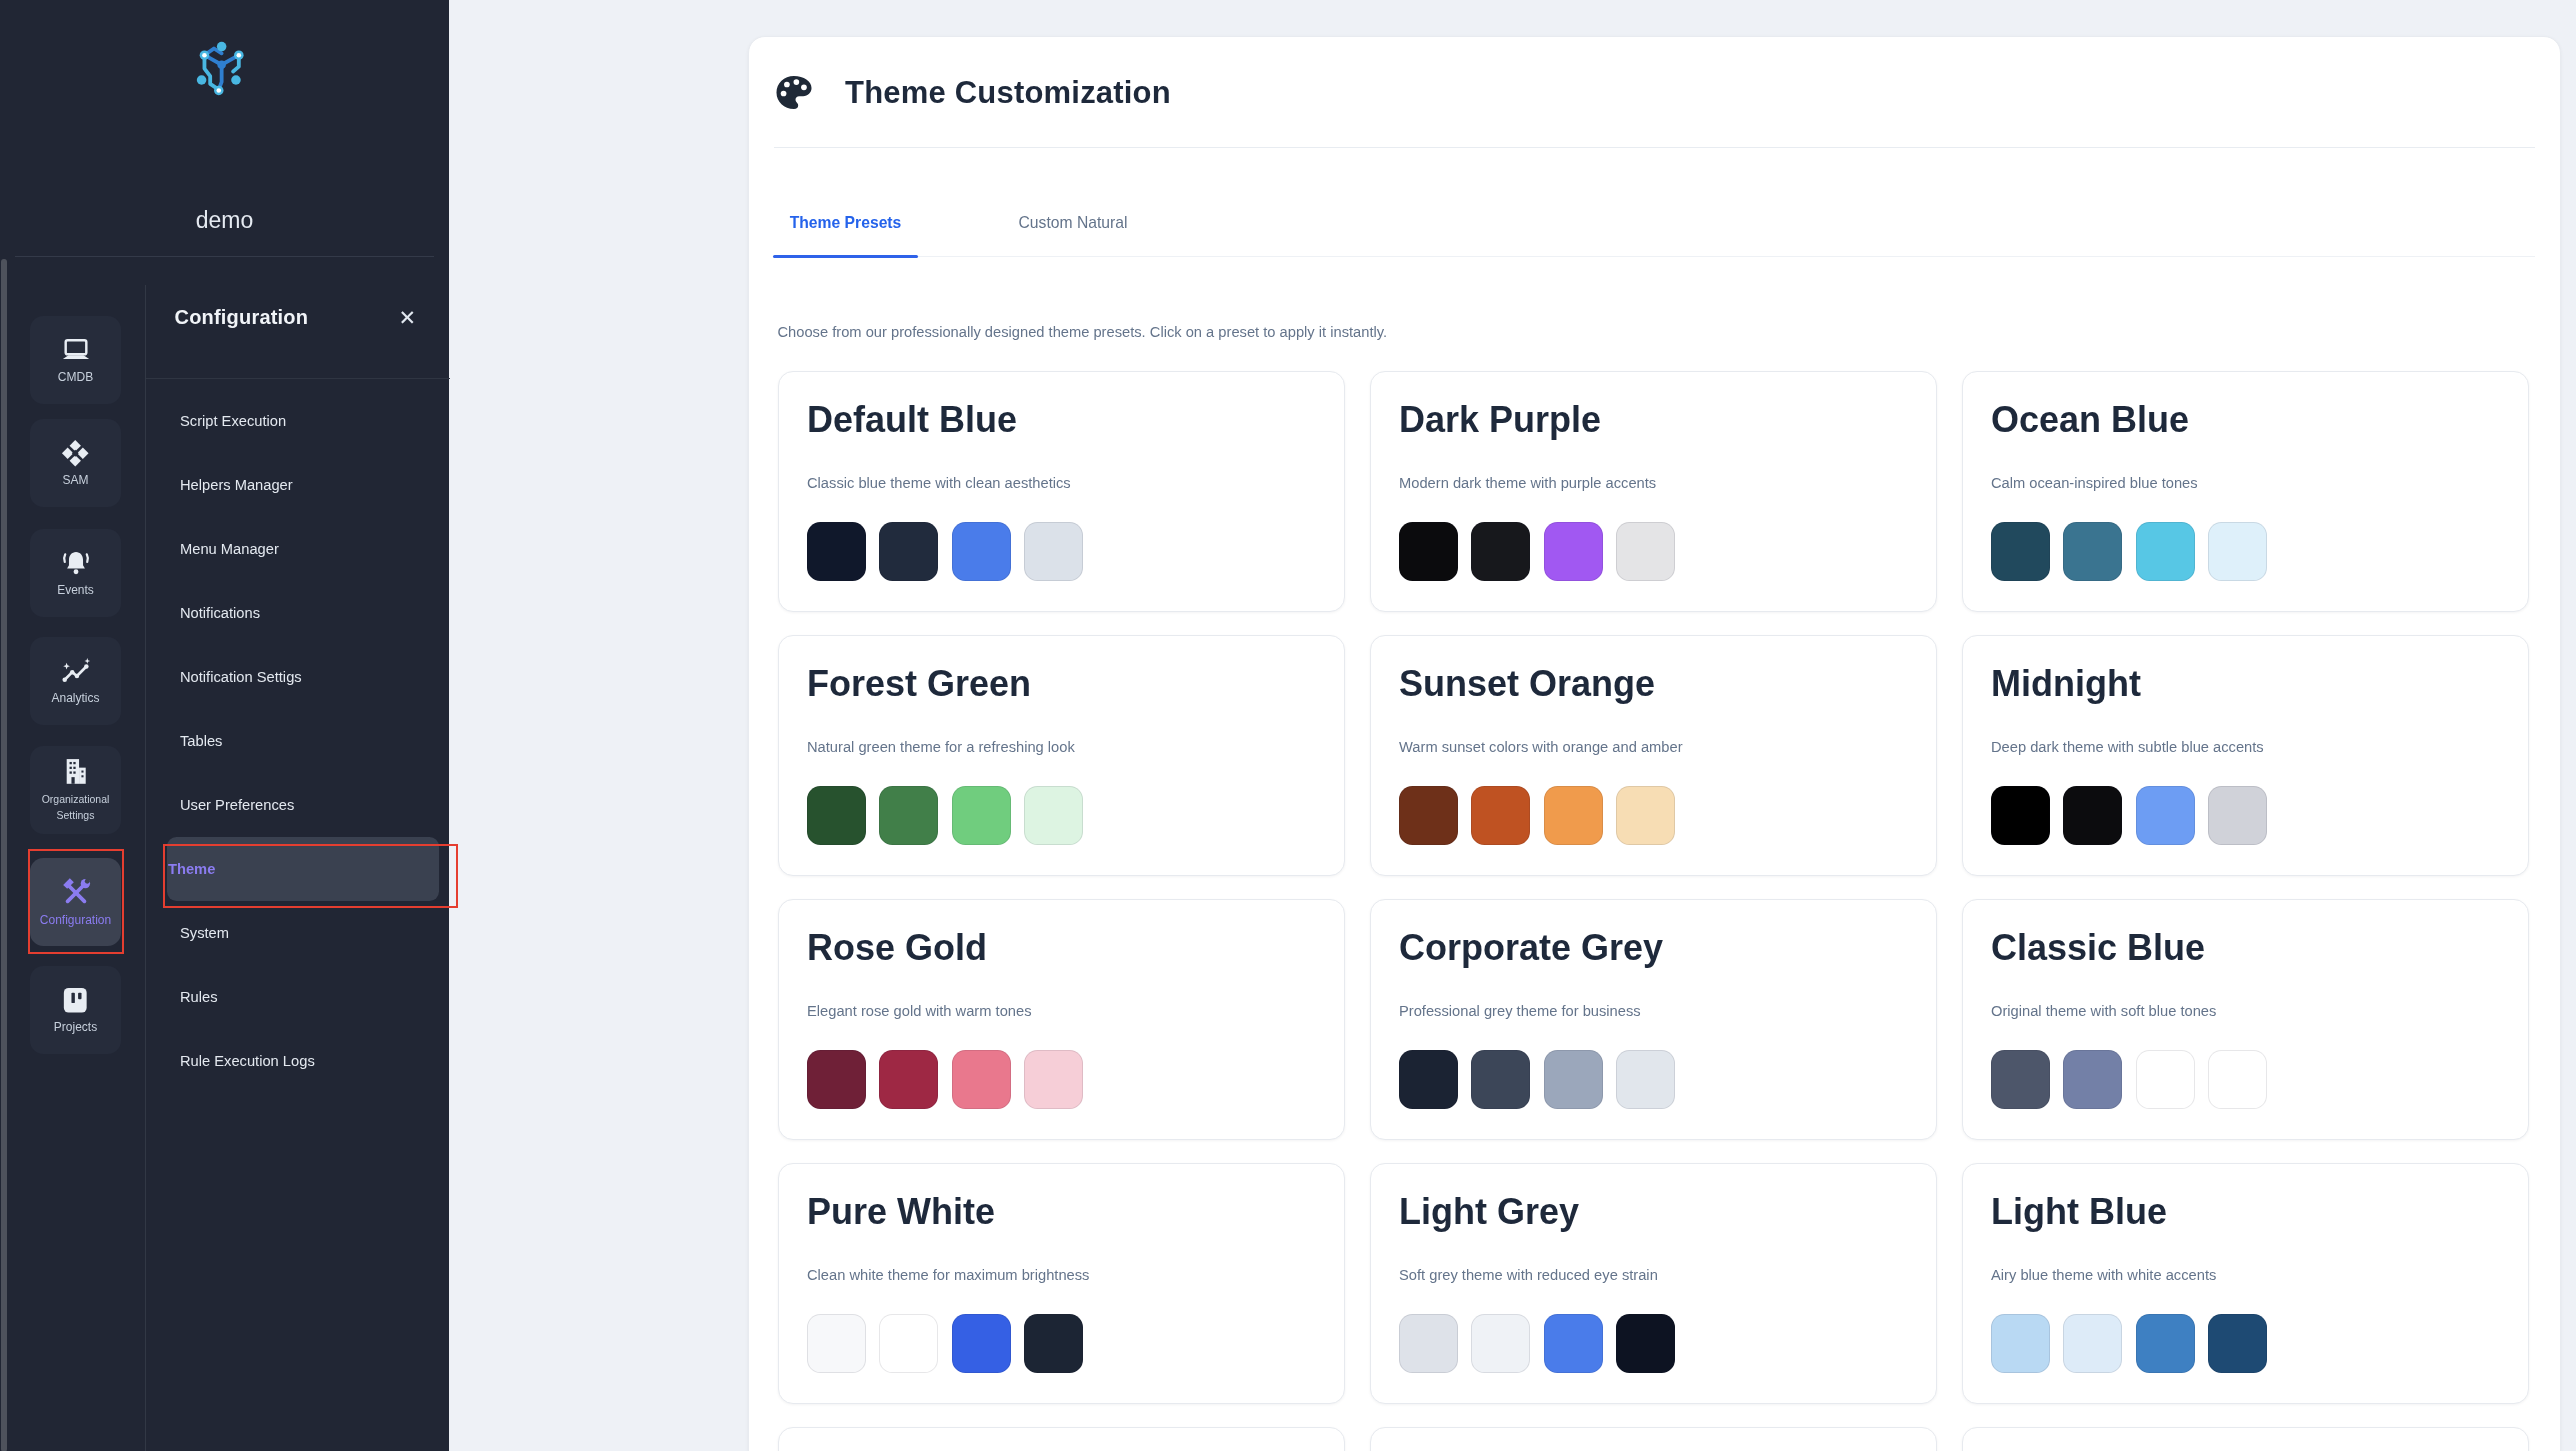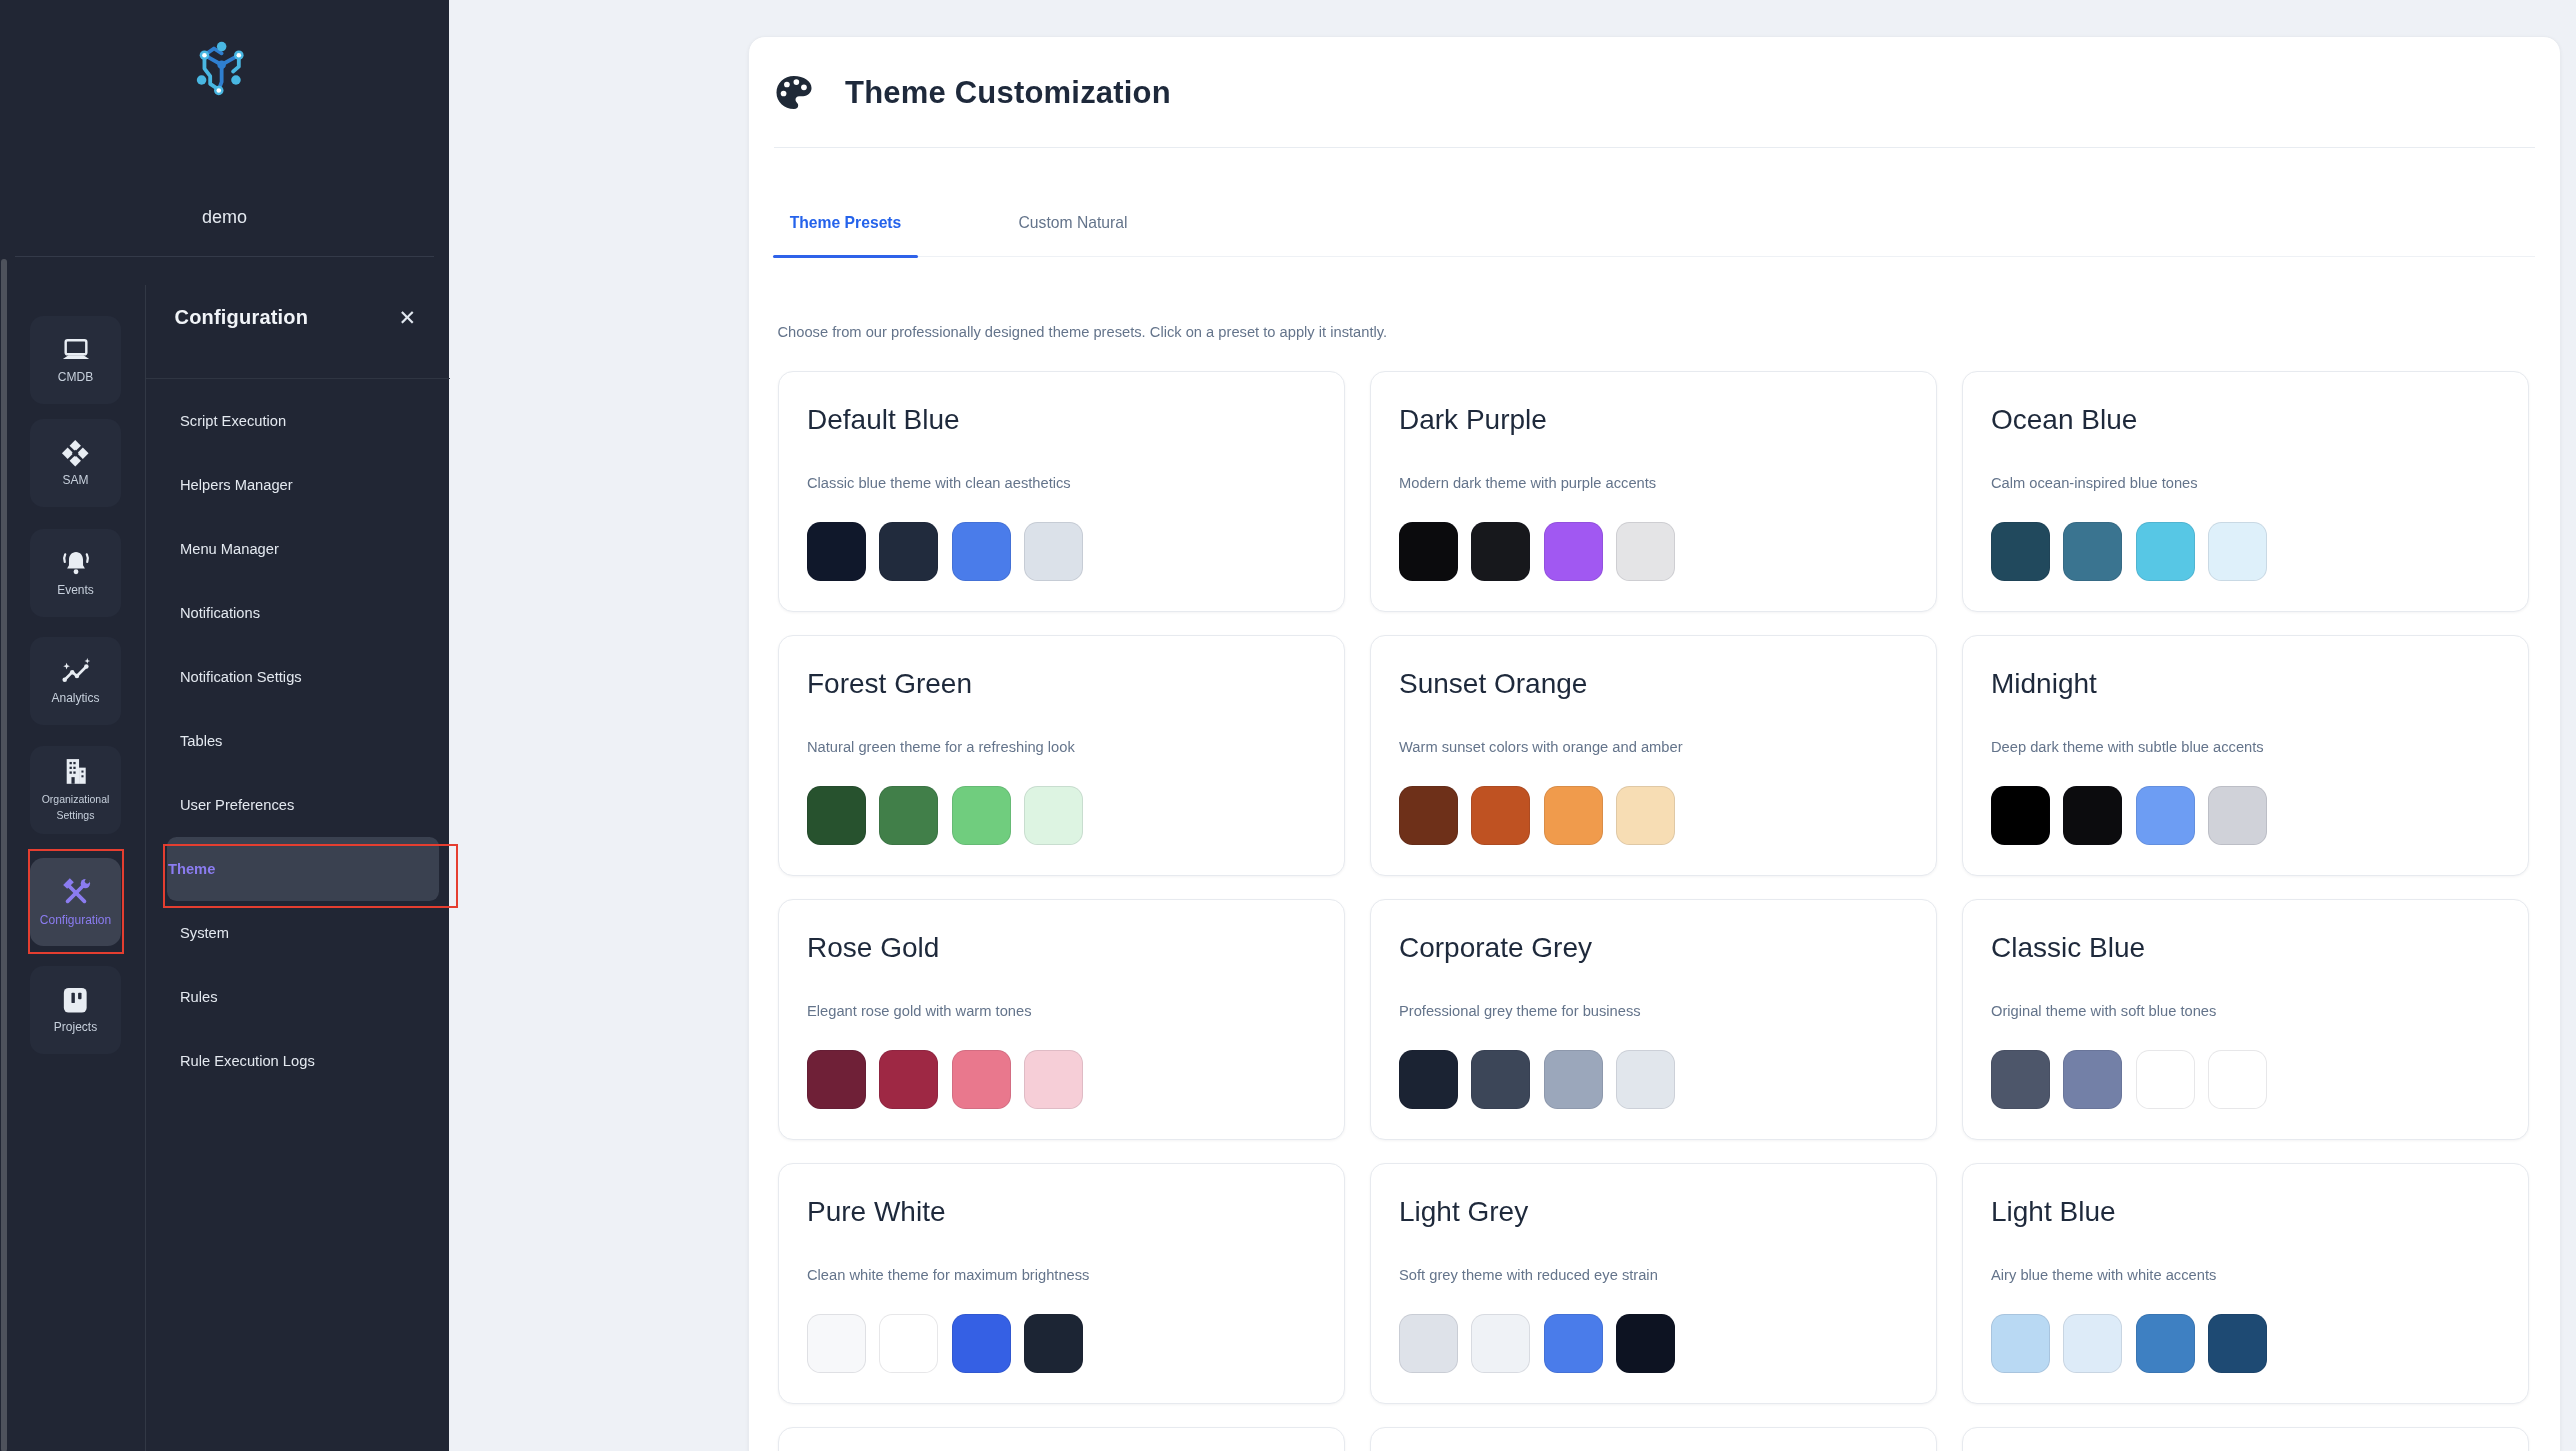--- a/index.html
+++ b/index.html
@@ -2,21 +2,21 @@
 <html style="font-size:15px"><head>
 <meta charset="utf-8">
 <style>
   html,body{margin:0;padding:0;background:#eef1f6;font-family:"Liberation Sans",sans-serif;}
   #stage{position:relative;width:2576px;height:1452px;background:#eef1f6;overflow:hidden;}
 
   
   .sidebar{position:absolute;left:0;top:0;width:449px;height:1452px;background:#212634;}
   .scroll-strip{position:absolute;left:1px;top:259px;width:5.7px;height:1193px;background:#4e525c;border-radius:2.9px;}
   .logo-wrap{position:absolute;left:0;top:38px;width:449px;display:flex;justify-content:center;}
-  .workspace{position:absolute;left:0;top:207px;width:449px;text-align:center;color:#e5eaf1;font-size:18px;}
+  .workspace{position:absolute;left:0;top:207px;width:449px;text-align:center;color:#e5eaf1;font-size:23px;}
   .side-divider{position:absolute;left:15px;top:256px;width:419px;height:1px;background:#343a49;}
 
   .rail{position:absolute;left:0;top:285px;width:145px;}
   .tile{position:absolute;left:30px;width:91px;height:88px;background:#262c3b;border-radius:13.3px;
         display:flex;flex-direction:column;align-items:center;justify-content:center;gap:6.7px;cursor:pointer;}
   .tile .t-label{color:#c7d0dc;font-size:12px;text-align:center;line-height:12.4px;}
   .tile.small-label .t-label{font-size:10.5px;line-height:16px;}
   .tile.active{background:#3c4251;}
   .tile.active .t-label{color:#8b7cf0;}
 
@@ -49,21 +49,21 @@
   .tab-1{left:0;width:145px;color:#2563eb;font-weight:bold;}
   .tab-2{left:183px;width:234px;color:#64748b;font-weight:500;}
   .tab-underline{position:absolute;left:0;bottom:-1.9px;width:145px;height:2.9px;background:#2f62e9;border-radius:1.9px;}
 
   .description{position:absolute;left:28.5px;top:287px;color:#64748b;font-size:14.7px;}
 
   .preset-grid{position:absolute;left:28.5px;top:334px;width:1754px;
                display:grid;grid-template-columns:repeat(3,567px);grid-auto-rows:241px;gap:23px 25px;}
   .card{background:#fff;border:1px solid #e7eaef;border-radius:15px;box-shadow:0 1px 2.9px rgba(16,24,40,.05);
         padding:30px 28.5px;box-sizing:border-box;cursor:pointer;}
-  .card-title{color:#1e293b;font-size:28px;font-weight:normal;line-height:36px;}
+  .card-title{color:#1e293b;font-size:36px;font-weight:bold;line-height:36px;}
   .card-desc{color:#64748b;font-size:14.7px;line-height:19px;margin-top:36px;}
   .swatches{display:flex;gap:13.3px;margin-top:28.5px;}
   .sw{width:59px;height:59px;border-radius:13.3px;border:1px solid rgba(15,23,42,.10);box-sizing:border-box;}
   .card.partial{padding:0;}
 
   svg{display:block;}
 </style>
 </head>
 <body>
 

